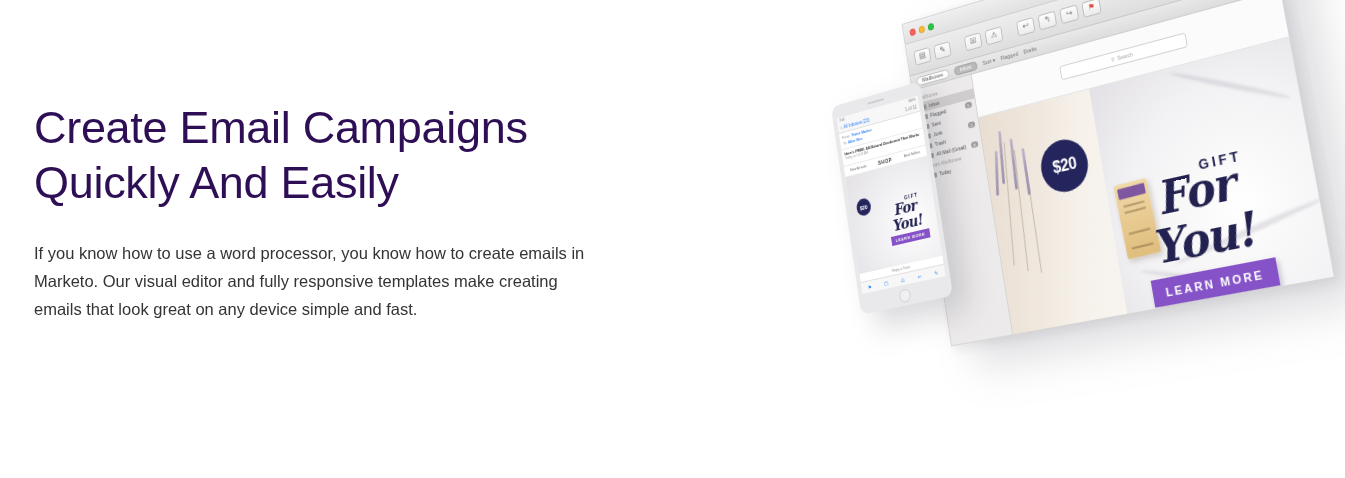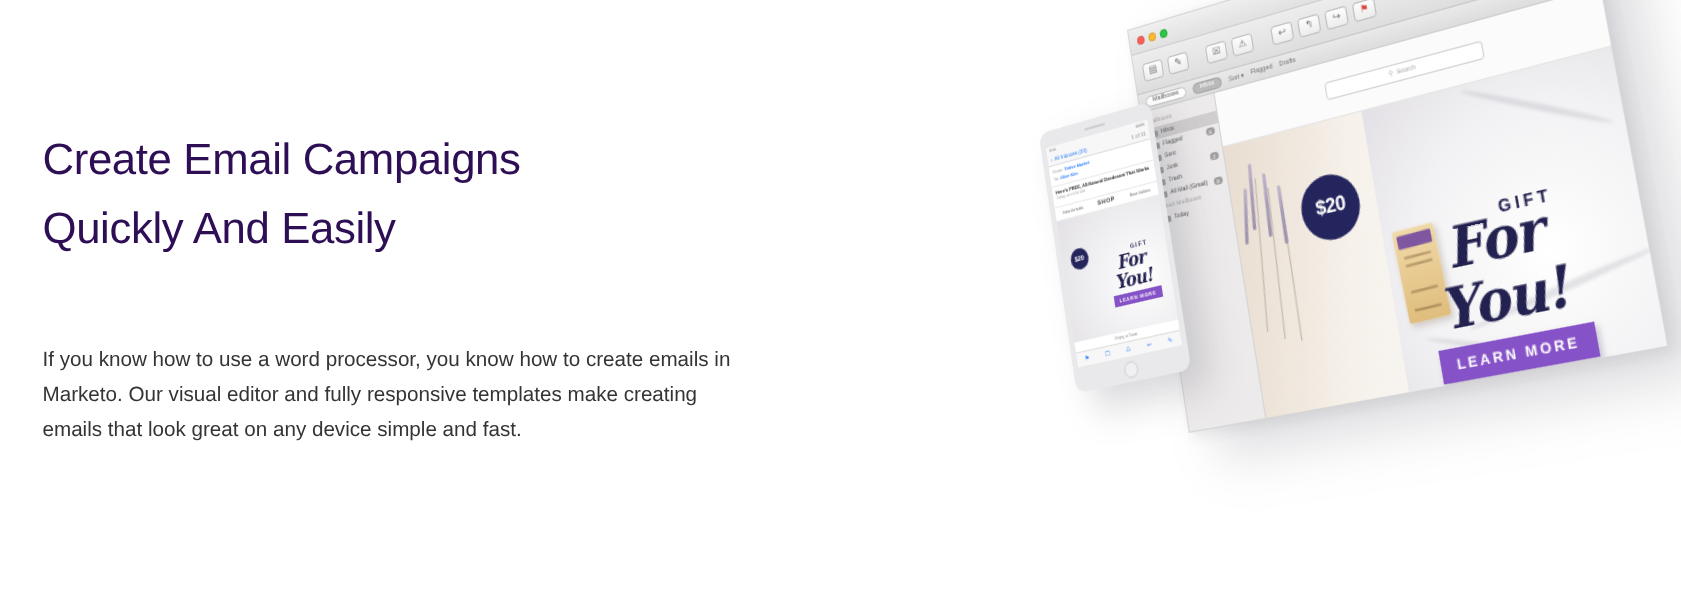--- a/index.html
+++ b/index.html
@@ -18,30 +18,30 @@
 
   
   .hero-text {
     position: absolute;
     left: 34px;
     top: 100px;
     width: 600px;
   }
 
   .hero-heading {
-    font-size: 35px;
+    font-size: 45px;
     line-height: 55px;
     font-weight: 400;
     color: #2e0f55;
     letter-spacing: -0.3px;
     white-space: pre-line;
   }
 
   .hero-body {
-    margin-top: 64px;
+    margin-top: 29px;
     font-size: 16.5px;
     line-height: 28px;
     color: #343434;
     width: 552px;
     white-space: pre-line;
   }
 
   
   .illustration {
     position: absolute;

